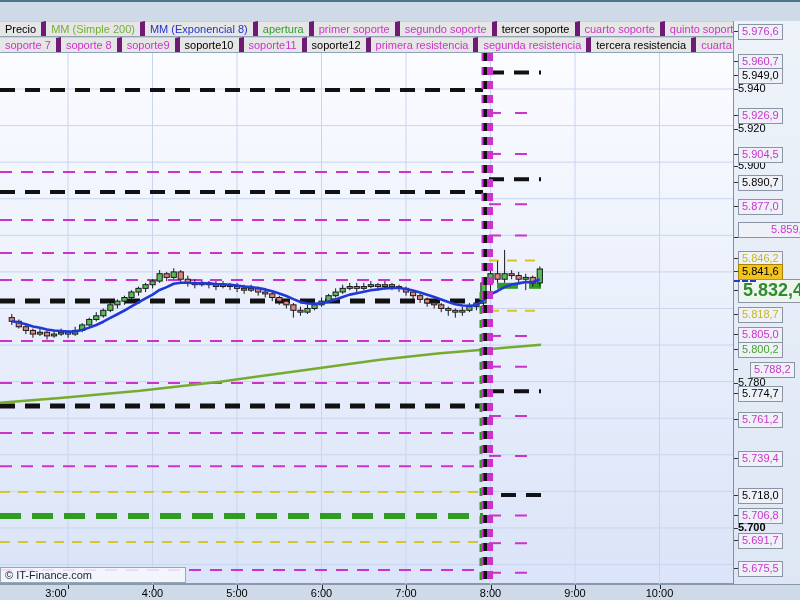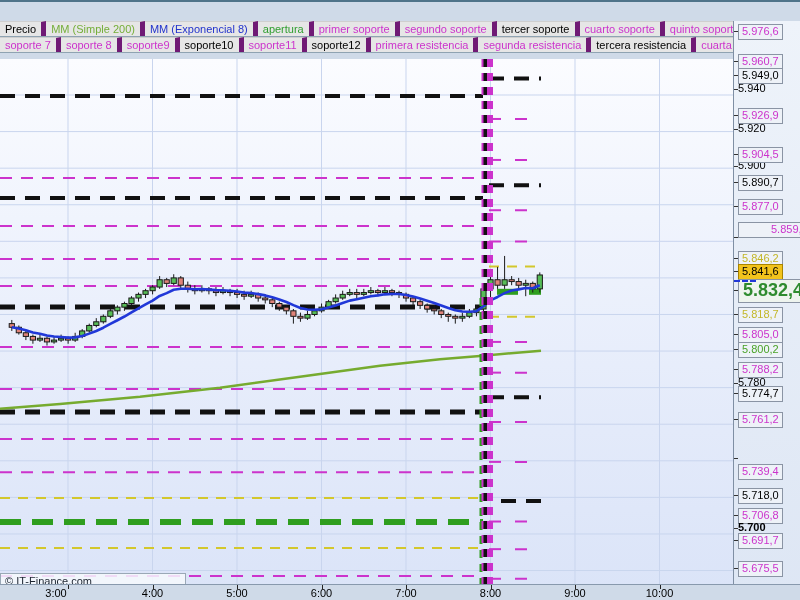--- a/index.html
+++ b/index.html
@@ -17,21 +17,21 @@
   .legend-row{position:absolute;left:0;width:733px;height:16px;display:flex;
               background:#8fa3b2;overflow:hidden;}
   .legend-row1{top:19px;}
   .legend-row2{top:35px;}
   .chip{background:#e6e6e6;border-right:5px solid #701a75;border-top:1px solid #cfcfcf;
         padding:1px 5px 0 5px;white-space:nowrap;height:15px;box-sizing:border-box;
         line-height:13px;cursor:default;}
   .c-black{color:#000;} .c-magenta{color:#cc33cc;} .c-blue{color:#2233cc;}
   .c-green-ma{color:#74ae38;} .c-green{color:#2f9e2f;}
   
-  .plot{position:absolute;left:0;top:57px;width:733px;height:531px;
+  .plot{position:absolute;left:0;top:51px;width:733px;height:531px;
         background:linear-gradient(180deg,#fbfcff 0%,#f0f4fd 30%,#e3eafa 70%,#dbe4f8 100%);
         border-bottom:1px solid #8899ad;box-sizing:border-box;}
   .plot svg{position:absolute;left:0;top:0;}
   .copyright{position:absolute;left:0px;bottom:0px;width:186px;height:16px;
              border:1px solid #9aa8b6;background:rgba(246,249,253,.85);
              padding:1px 4px;box-sizing:border-box;color:#1c2430;}
   
   .yaxis{position:absolute;left:733px;top:19px;width:67px;height:587px;
          background:linear-gradient(180deg,#eef3fa 0%,#dde6f4 100%);
          border-left:1px solid #7f8fa4;box-sizing:border-box;}
@@ -336,29 +336,29 @@
       <div class="ylabel last y-black" style="top: 243px;">5.841,6</div>
       <div class="ytick" style="top: 269px;"></div>
       <div class="ylabel big-green " style="top: 258px;">5.832,4</div>
       <div class="ytick" style="top: 293px;"></div>
       <div class="ylabel boxed y-yellow" style="top: 286px;">5.818,7</div>
       <div class="ytick" style="top: 313px;"></div>
       <div class="ylabel boxed y-magenta" style="top: 306px;">5.805,0</div>
       <div class="ytick" style="top: 328px;"></div>
       <div class="ylabel boxed y-green" style="top: 321px;">5.800,2</div>
       <div class="ytick" style="top: 348px;"></div>
-      <div class="ylabel boxed y-magenta" style="top: 341px;">5.788,2</div>
+      <div class="ylabel boxed y-magenta" style="top: 341px; margin-left: 12px;">5.788,2</div>
       <div class="ytick" style="top: 362px;"></div>
       <div class="ylabel plain y-black" style="top: 355px;">5.780</div>
       <div class="ytick" style="top: 372px;"></div>
       <div class="ylabel boxed y-black" style="top: 365px;">5.774,7</div>
       <div class="ytick" style="top: 398px;"></div>
       <div class="ylabel boxed y-magenta" style="top: 391px;">5.761,2</div>
       <div class="ytick" style="top: 437px;"></div>
-      <div class="ylabel boxed y-magenta" style="top: 443px;">5.739,4</div>
+      <div class="ylabel boxed y-magenta" style="top: 430px;">5.739,4</div>
       <div class="ytick" style="top: 474px;"></div>
       <div class="ylabel boxed y-black" style="top: 467px;">5.718,0</div>
       <div class="ytick" style="top: 494px;"></div>
       <div class="ylabel boxed y-magenta" style="top: 487px;">5.706,8</div>
       <div class="ytick" style="top: 507px;"></div>
       <div class="ylabel plain-bold y-black" style="top: 500px;">5.700</div>
       <div class="ytick" style="top: 519px;"></div>
       <div class="ylabel boxed y-magenta" style="top: 512px;">5.691,7</div>
       <div class="ytick" style="top: 547px;"></div>
       <div class="ylabel boxed y-magenta" style="top: 540px;">5.675,5</div>

